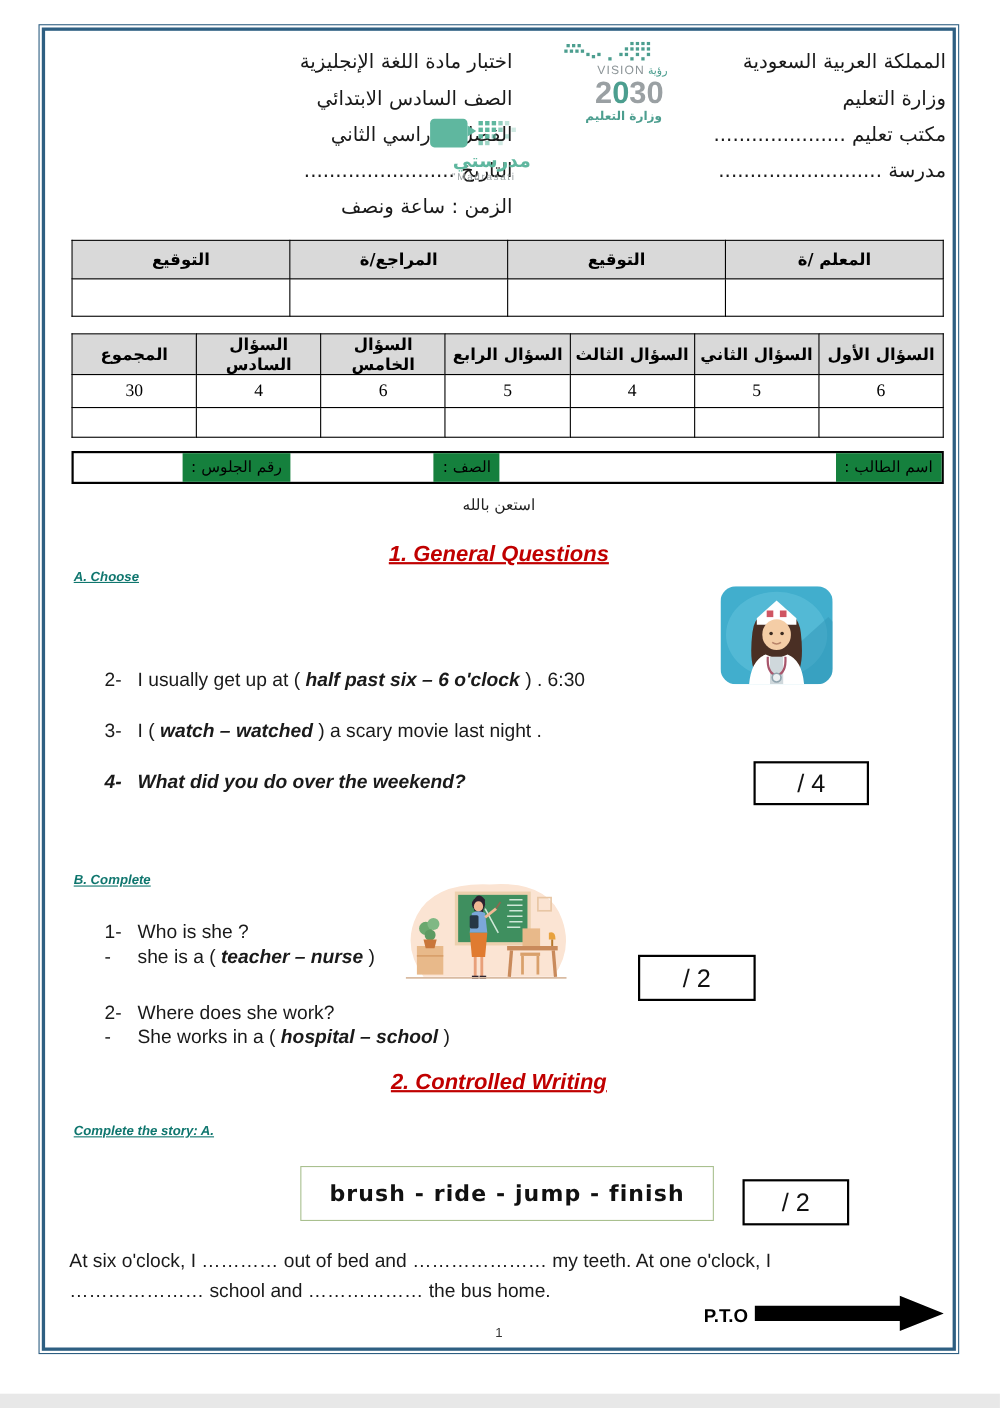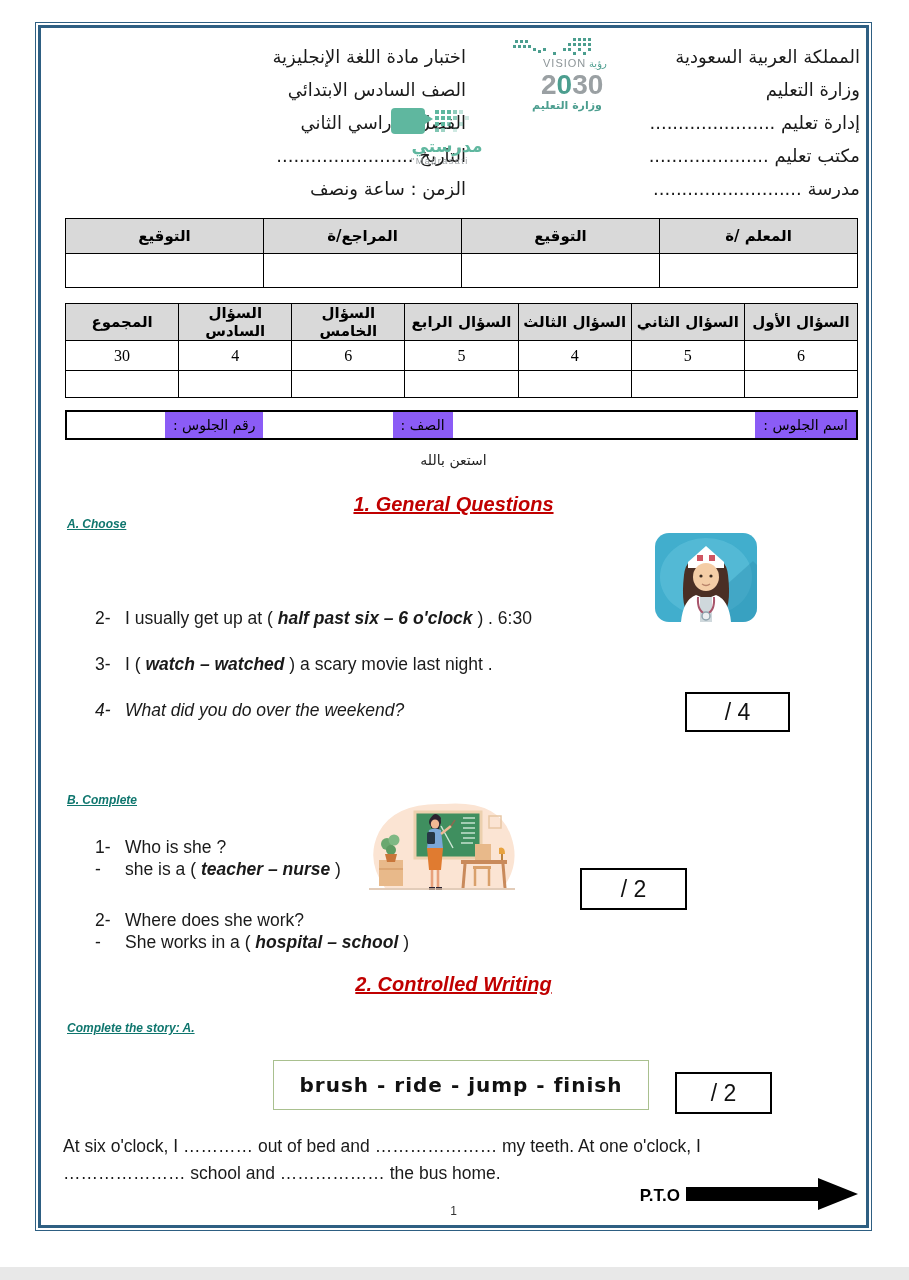--- a/index.html
+++ b/index.html
@@ -31,33 +31,33 @@
   .doc-table td, .doc-table th { border:1px solid #000; font-size:15px; text-align:center; font-family:"DejaVu Sans",sans-serif; }
   .doc-table th { background:#d9d9d9; font-weight:600; height:35px; }
   .sig-table { top:190px; }
   .sig-table td { height:34px; }
   .score-table { top:275px; }
   .score-table td { height:30px; font-family:"Liberation Serif", serif; font-size:16px; }
   .score-table .empty-row td { height:27px; }
 
   .student-bar { position:absolute; left:24px; top:382px; width:793px; height:30px; border:2px solid #000;
     display:flex; direction:rtl; align-items:center; background:#fff; }
-  .student-label { background:#8b5cf6; font-size:14px; padding:4px 8px; white-space:nowrap; height:100%; display:flex; align-items:center;text-align:center; }
+  .student-label { background:#15803d; font-size:14px; padding:4px 8px; white-space:nowrap; height:100%; display:flex; align-items:center;text-align:center; }
   .sp-a { flex:3.4; } .sp-b { flex:1.45; } .sp-c { flex:1.1; }
 
   .bismillah { position:absolute; top:424px; left:0; right:0; text-align:center; font-size:14px; color:#222; }
 
   .red-title { position:absolute; left:0; right:0; text-align:center; color:#c00000; font-weight:bold; font-style:italic;
     text-decoration:underline; font-size:20px; font-family:"Liberation Sans",sans-serif; }
   .blue-heading { position:absolute; color:#0f766e; font-weight:bold; font-style:italic; text-decoration:underline; font-size:12px; }
 
   .q-line { position:absolute; left:54px; font-size:17.5px; color:#1a1a1a; white-space:nowrap; }
   .q-num { display:inline-block; min-width:30px; }
   .q-line b { font-style:italic; }
-  .q-bold { font-weight:normal; font-style:italic; }
+  .q-bold { font-weight:bold; font-style:italic; }
 
   .score-box { position:absolute; border:2px solid #000; display:flex; align-items:center; justify-content:center;
     font-size:23px; color:#111; background:#fff; }
 
   .doctor-img { position:absolute; left:614px; top:505px; width:102px; height:89px; }
   .teacher-img { position:absolute; left:322px; top:768px; width:158px; height:100px; }
 
   .wordbank { position:absolute; left:232px; top:1032px; width:376px; height:50px; border:1px solid #a9c08f;
     display:flex; align-items:center; justify-content:center; font-weight:bold; font-size:20px; letter-spacing:1px;
     font-family:"DejaVu Sans",sans-serif; color:#111; }
@@ -72,21 +72,20 @@
 </head>
 <body>
 
 <div class="sheet">
   <div class="sheet-inner">
     <div class="content">
 
       <div class="hdr-col hdr-right ar">
         <div>المملكة العربية السعودية</div>
         <div>وزارة التعليم</div>
-        <div>إدارة تعليم ......................</div>
         <div>مكتب تعليم .....................</div>
         <div>مدرسة ..........................</div>
       </div>
 
       <div class="hdr-col hdr-left ar">
         <div>اختبار مادة اللغة الإنجليزية</div>
         <div>الصف السادس الابتدائي</div>
         <div>الفصل الدراسي الثاني</div>
         <div>التاريخ ........................</div>
         <div>الزمن : ساعة ونصف</div>
@@ -200,21 +199,21 @@
           <td></td>
               <td></td>
           <td></td>
               <td></td>
           <td></td>
         </tr>
       </tbody>
         </table>
 
       <div class="student-bar ar">
-        <span class="student-label">اسم الجلوس :</span>
+        <span class="student-label">اسم الطالب :</span>
         <span class="sp-a"></span>
         <span class="student-label">الصف :</span>
         <span class="sp-b"></span>
         <span class="student-label">رقم الجلوس :</span>
         <span class="sp-c"></span>
       </div>
 
       <div class="bismillah ar">استعن بالله</div>
 
       <div class="red-title" style="top:465px;">1. General Questions</div>

